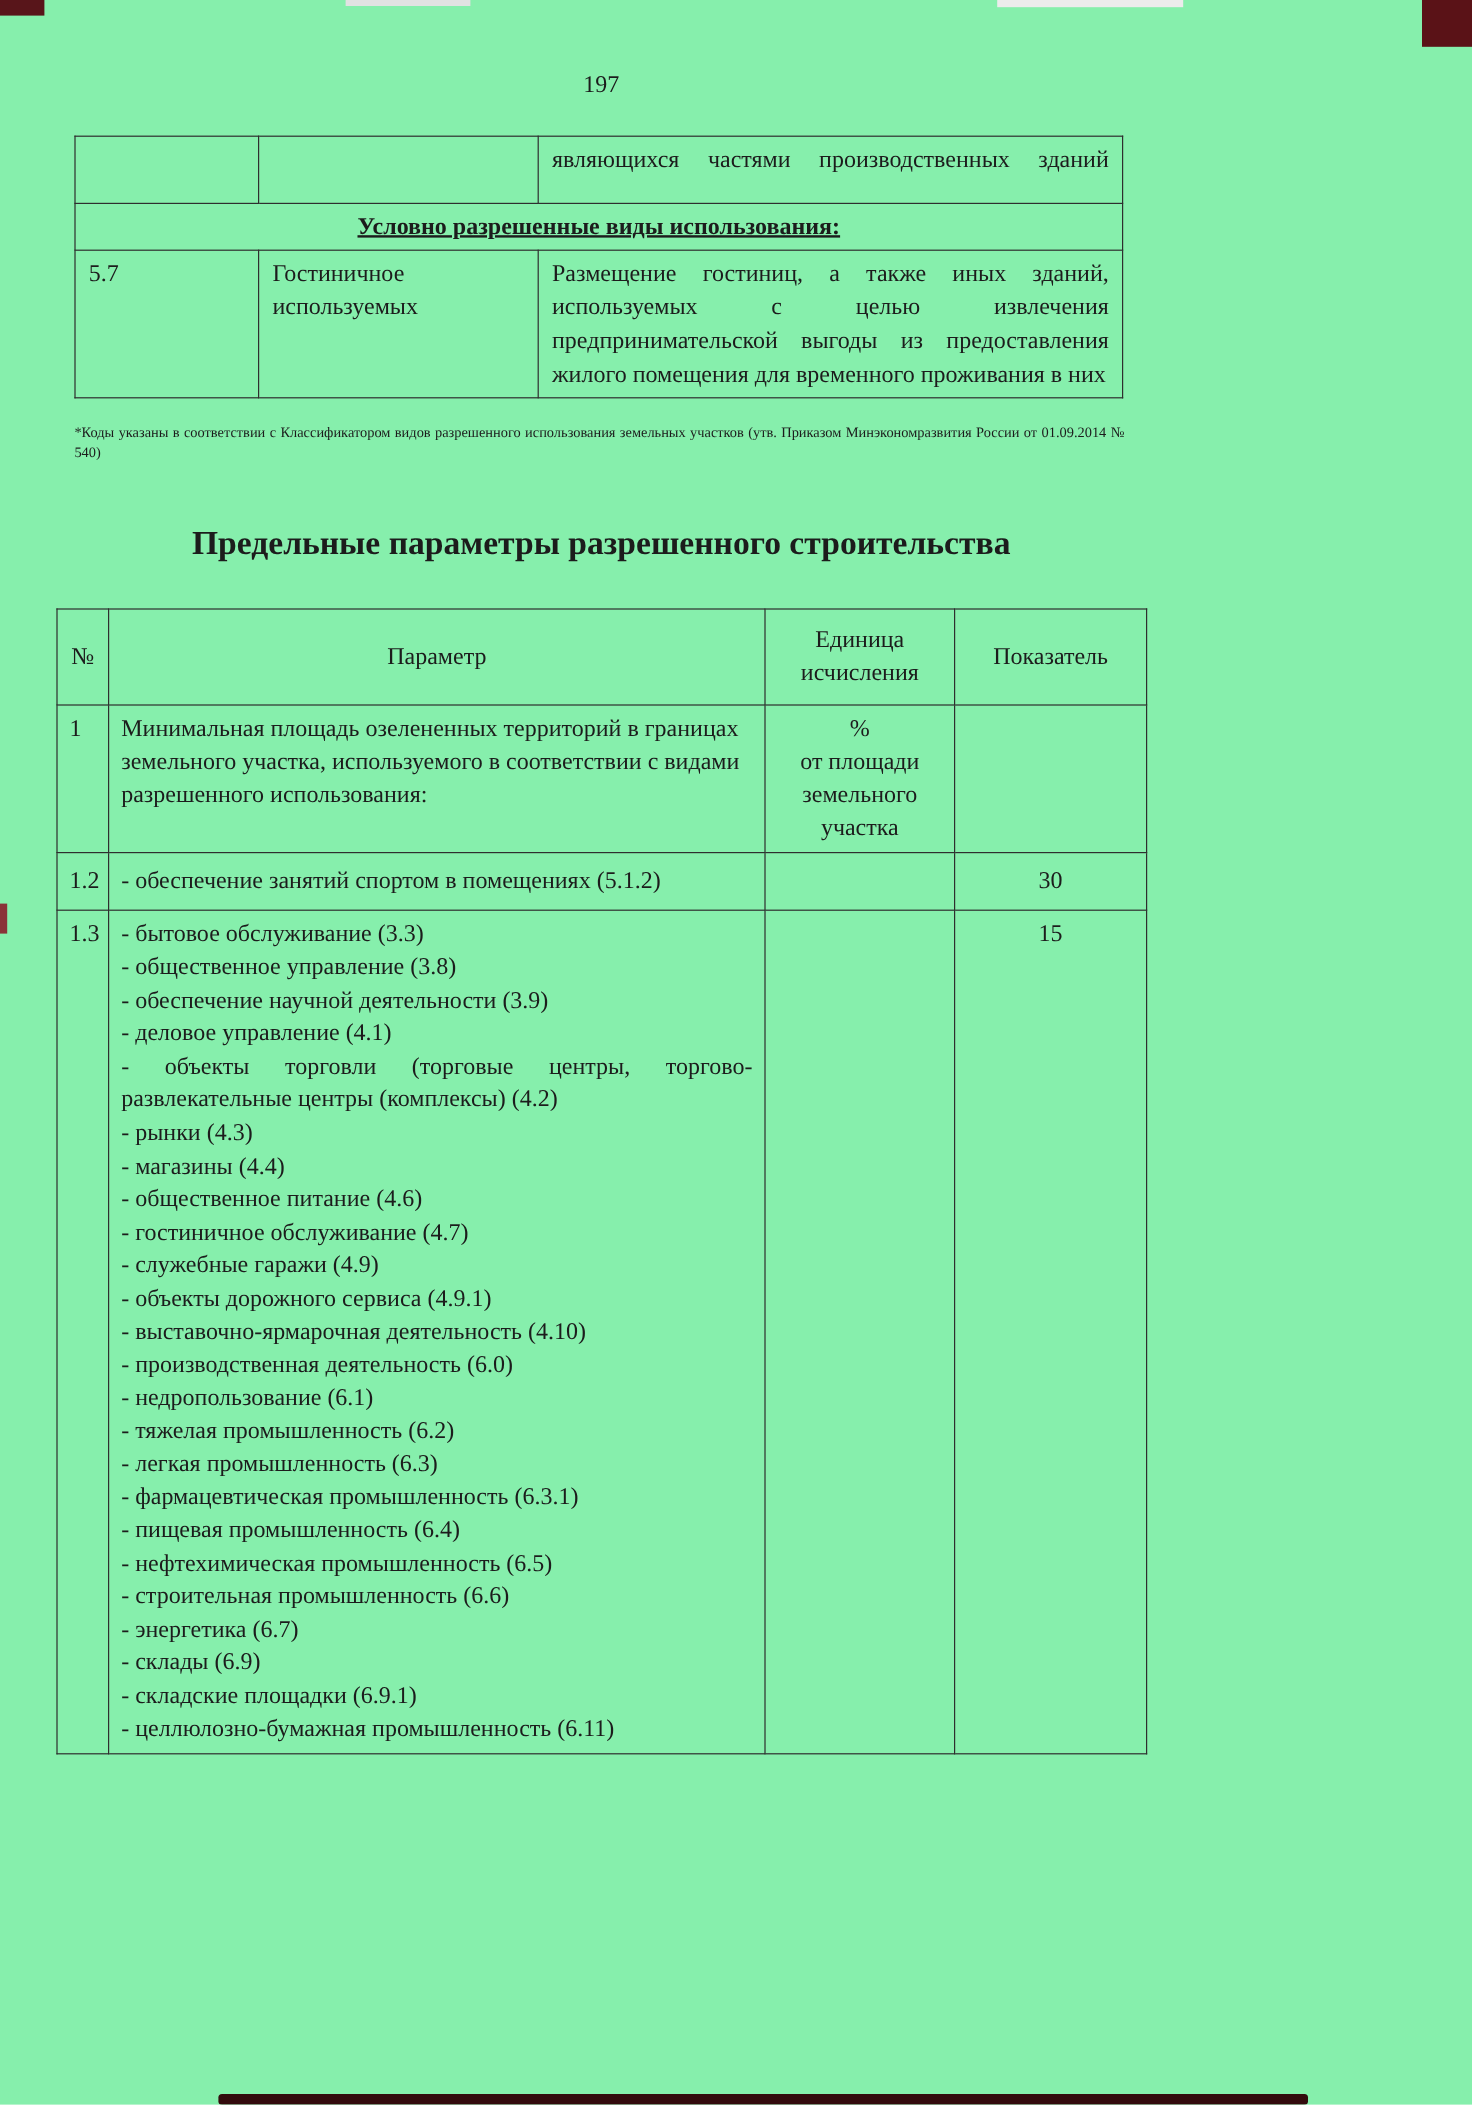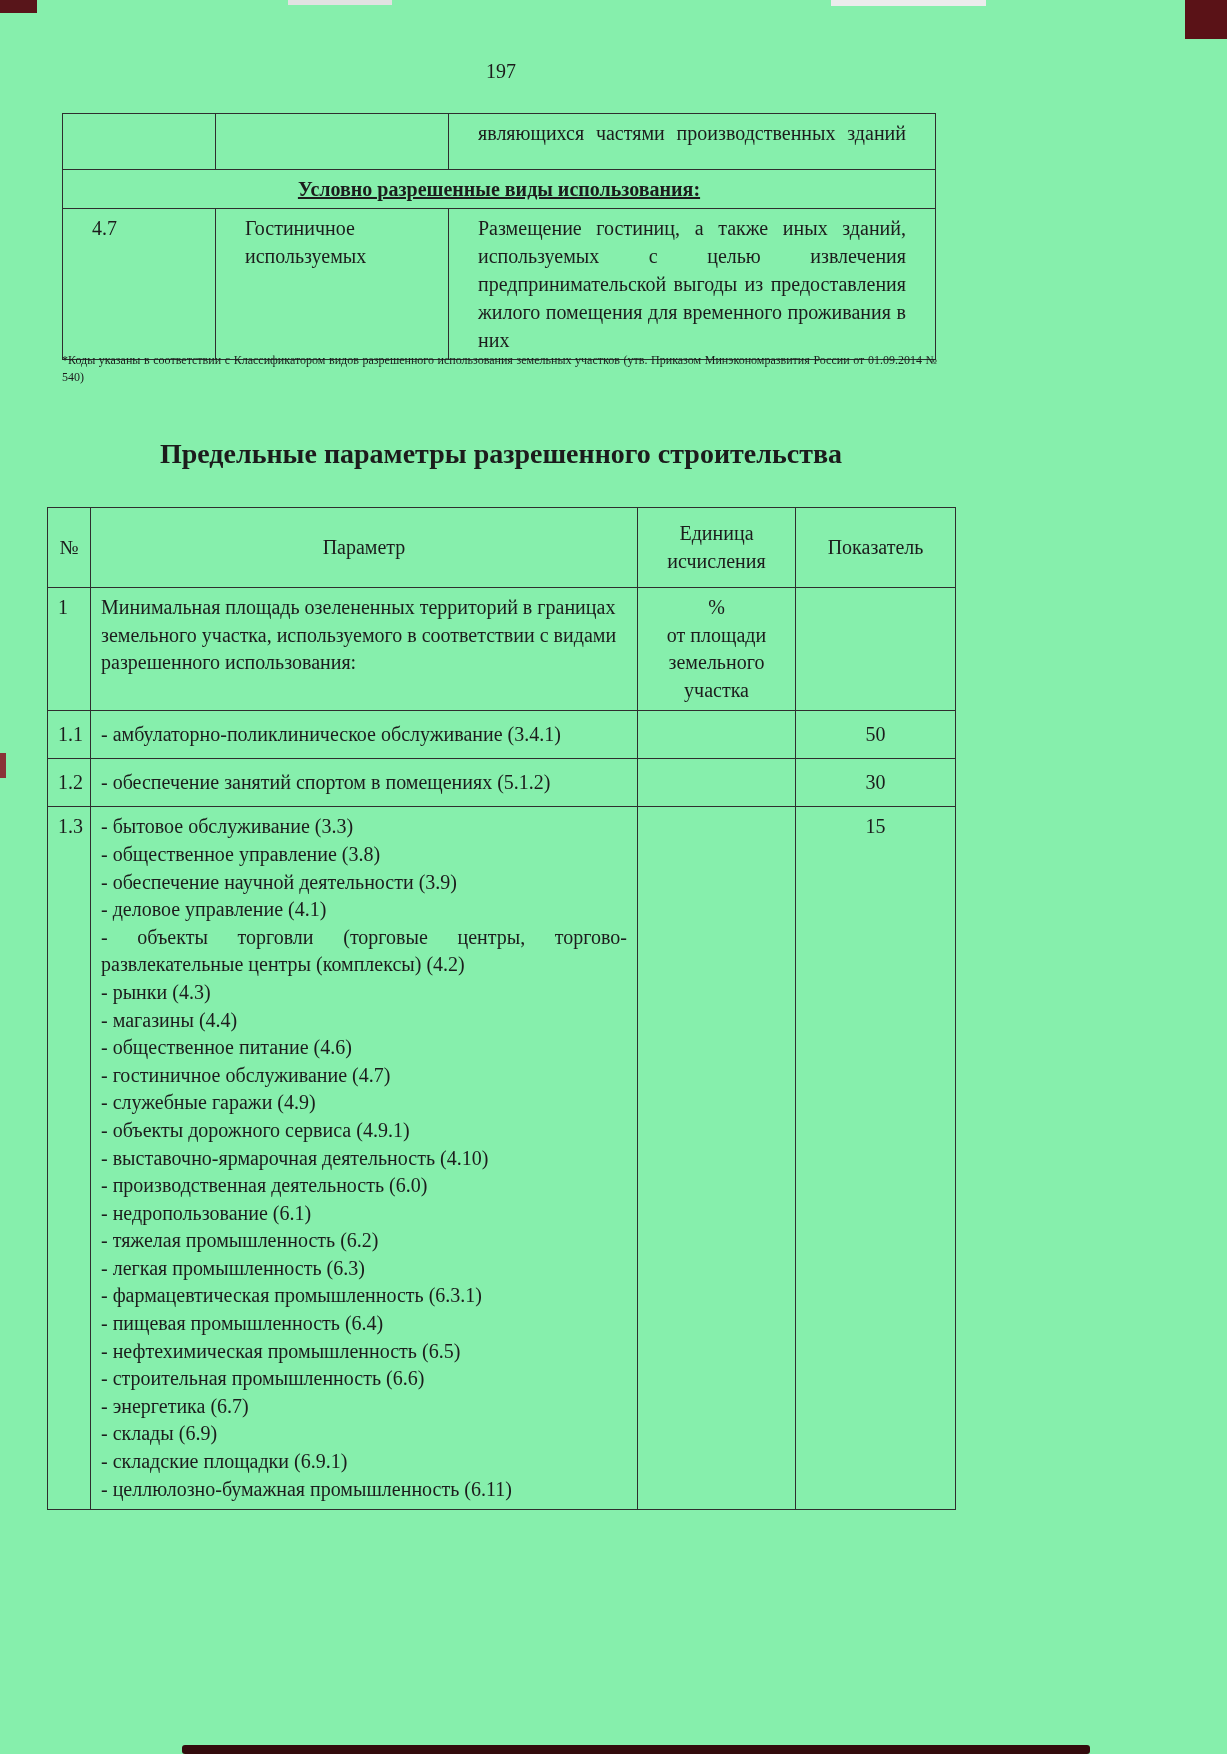--- a/index.html
+++ b/index.html
@@ -26,21 +26,21 @@
     position: absolute; top: 60px; left: 47px; width: 908px;
     text-align: center; font-size: 20px;
   }
 
   table { border-collapse: collapse; }
 
   .use-table {
     position: absolute; top: 113px; left: 62px; width: 873px;
     table-layout: fixed; font-size: 20px; line-height: 1.4;
   }
-  .use-table td { border: 1.6px solid #2e2e2e; padding: 5px 29px; vertical-align: top; }
+  .use-table td { border: 1.6px solid #2e2e2e; padding: 5px 11px; vertical-align: top; }
   .row-cont { height: 56px; }
   .cont-cell { text-align: justify; text-align-last: justify; }
   .section-header-cell { text-align: center; font-weight: bold; padding: 6px 4px; }
   .section-header-cell span { text-decoration: underline; }
   .just { text-align: justify; }
 
   .footnote {
     position: absolute; top: 352px; left: 62px; width: 875px; margin: 0;
     font-size: 12px; line-height: 1.4; text-align: justify;
   }
@@ -88,21 +88,21 @@
         <td></td>
         <td></td>
         <td class="cont-cell">являющихся частями производственных зданий</td>
       </tr>
       <tr>
         <td colspan="3" class="section-header-cell">
           <span>Условно разрешенные виды использования:</span>
         </td>
       </tr>
       <tr>
-        <td>4.7</td>
+        <td>5.7</td>
         <td>Гостиничное используемых</td>
         <td class="just">Размещение гостиниц, а также иных зданий, используемых с целью извлечения предпринимательской выгоды из предоставления жилого помещения для временного проживания в них</td>
       </tr>
     </tbody>
   </table>
 
   <p class="footnote">*Коды указаны в соответствии с Классификатором видов разрешенного использования земельных участков (утв. Приказом Минэкономразвития России от 01.09.2014 № 540)</p>
 
   <div class="heading">
     <div>Предельные параметры разрешенного строительства</div>
@@ -126,26 +126,20 @@
     </thead>
     <tbody>
       <tr>
         <td class="cell-num">1</td>
         <td>Минимальная площадь озелененных территорий в границах земельного участка, используемого в соответствии с видами разрешенного использования:</td>
         <td class="cell-unit prelines">%
 от площади
 земельного
 участка</td>
         <td class="cell-value"></td>
-      </tr>
-      <tr class="row-short vmid">
-        <td class="cell-num">1.1</td>
-        <td>- амбулаторно-поликлиническое обслуживание (3.4.1)</td>
-        <td class="cell-unit"></td>
-        <td class="cell-value">50</td>
       </tr>
       <tr class="row-short vmid">
         <td class="cell-num">1.2</td>
         <td>- обеспечение занятий спортом в помещениях (5.1.2)</td>
         <td class="cell-unit"></td>
         <td class="cell-value">30</td>
       </tr>
       <tr>
         <td class="cell-num">1.3</td>
         <td class="prelines just">- бытовое обслуживание (3.3)

